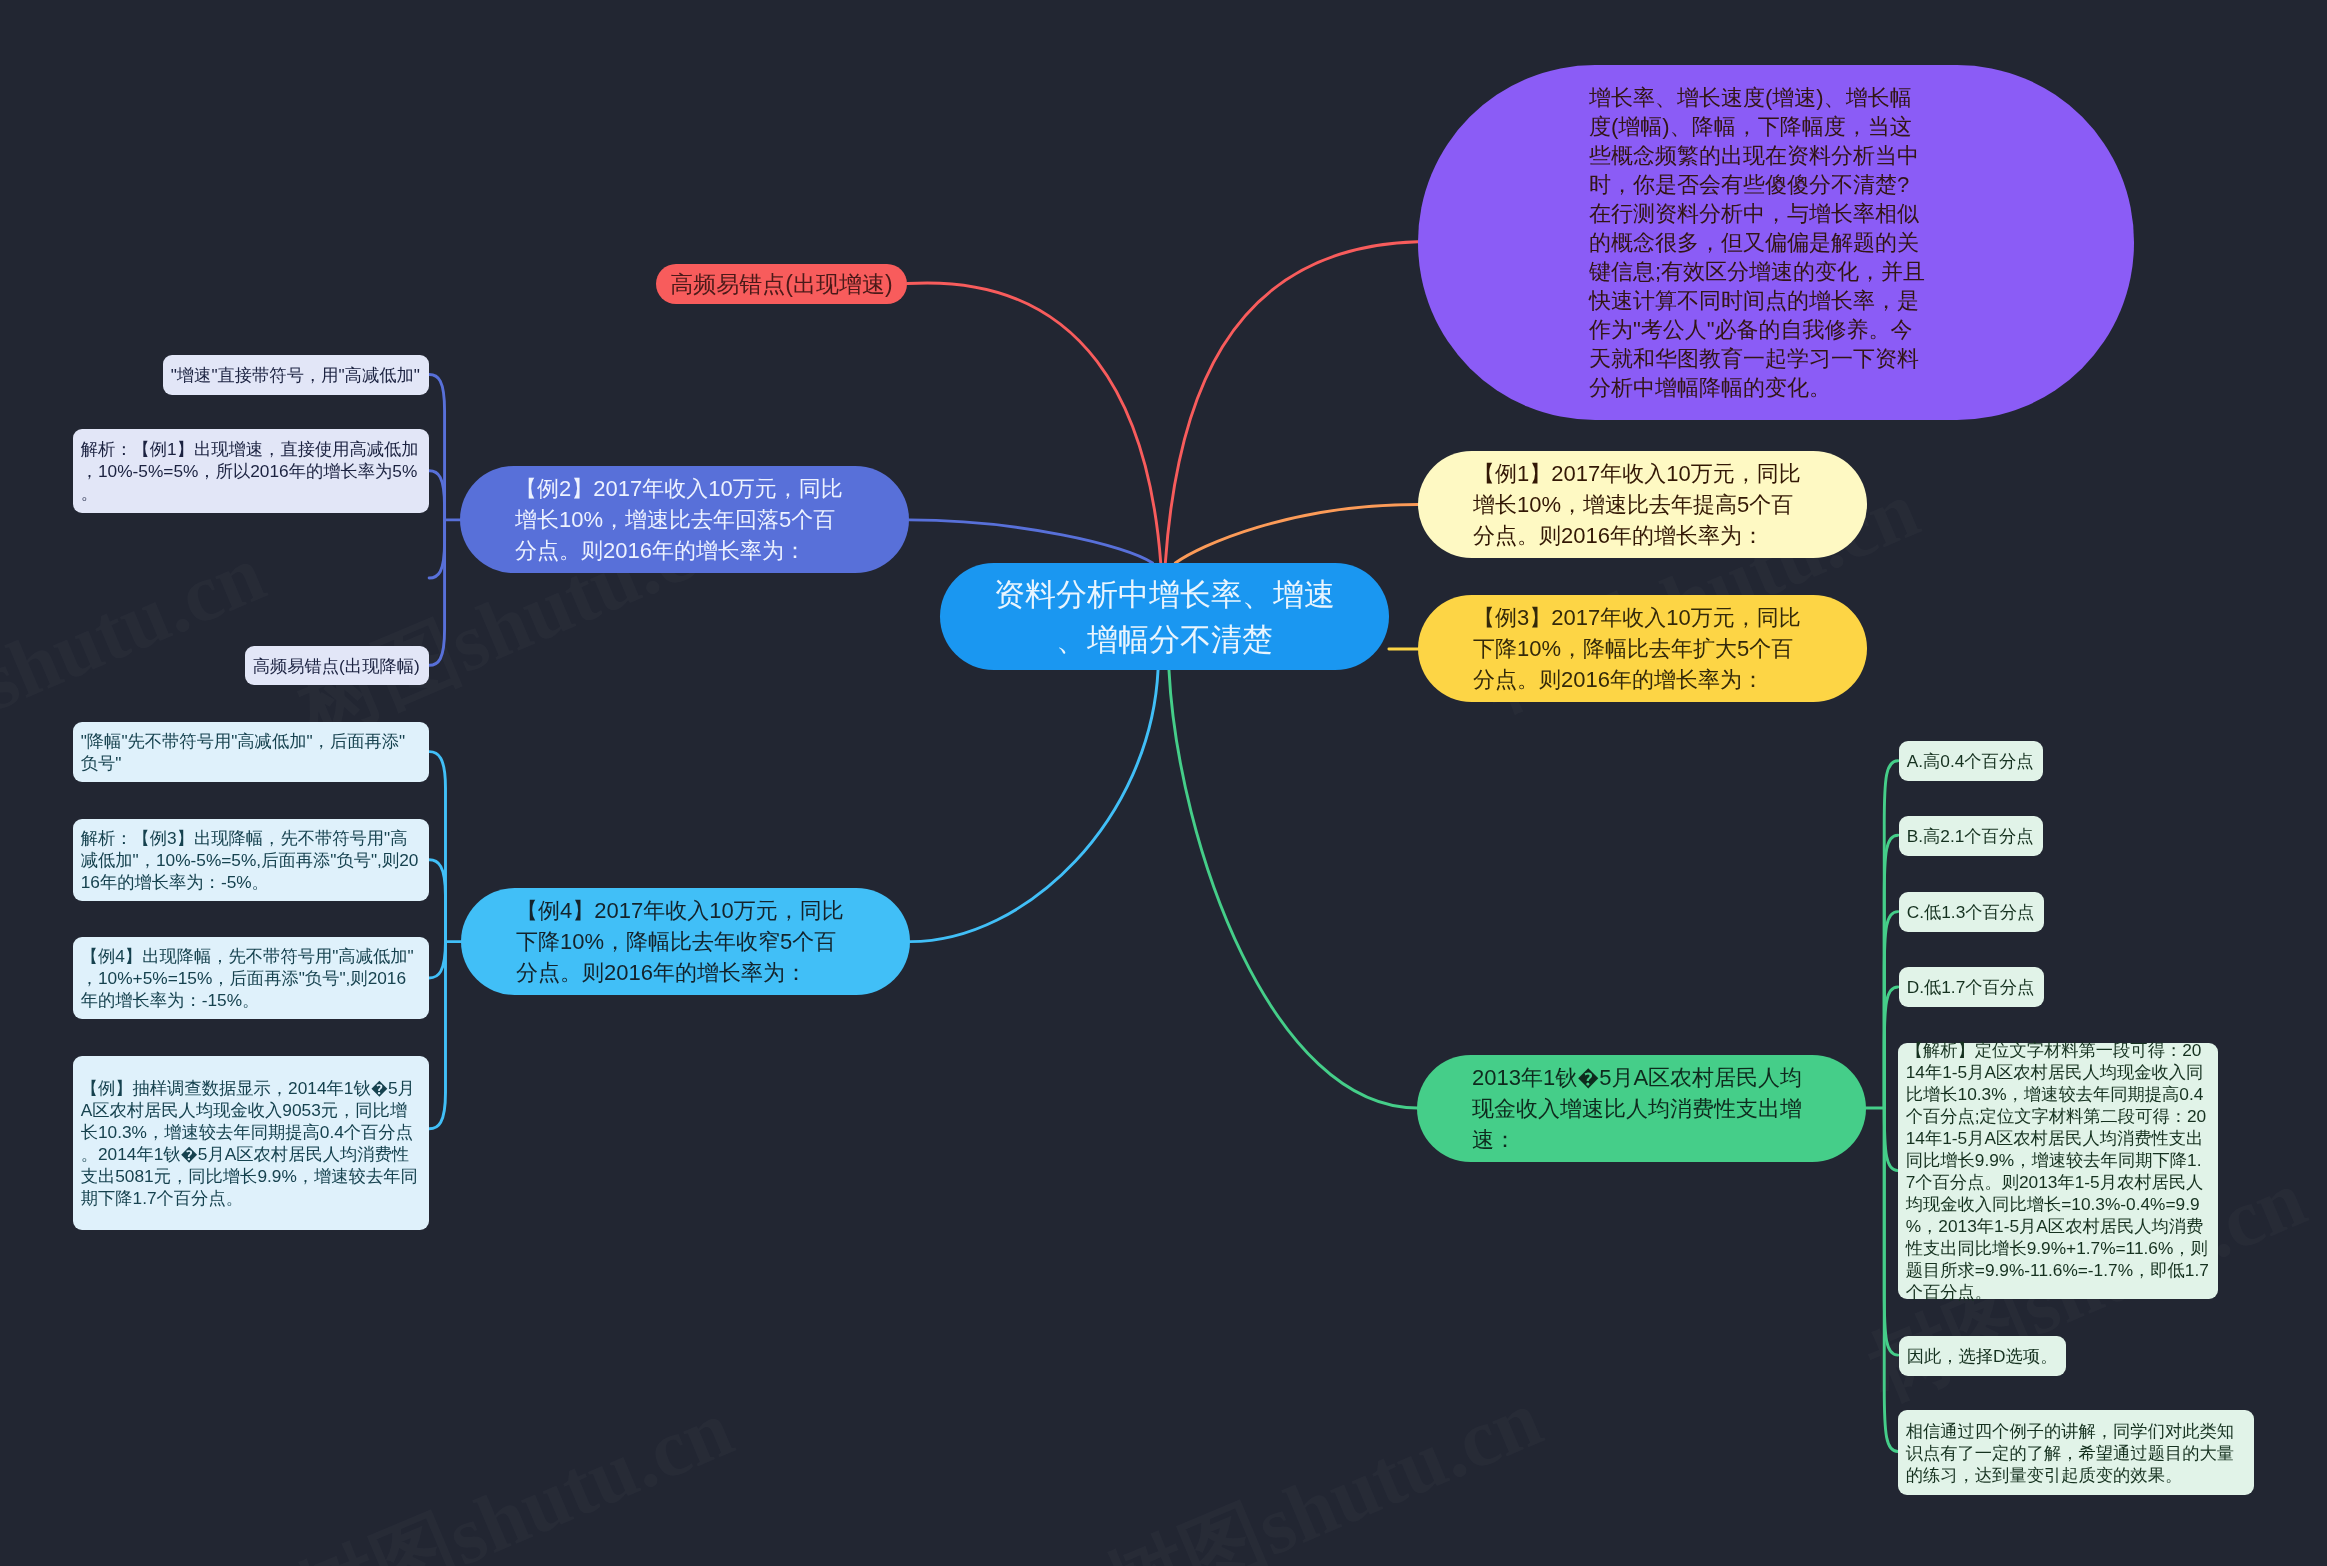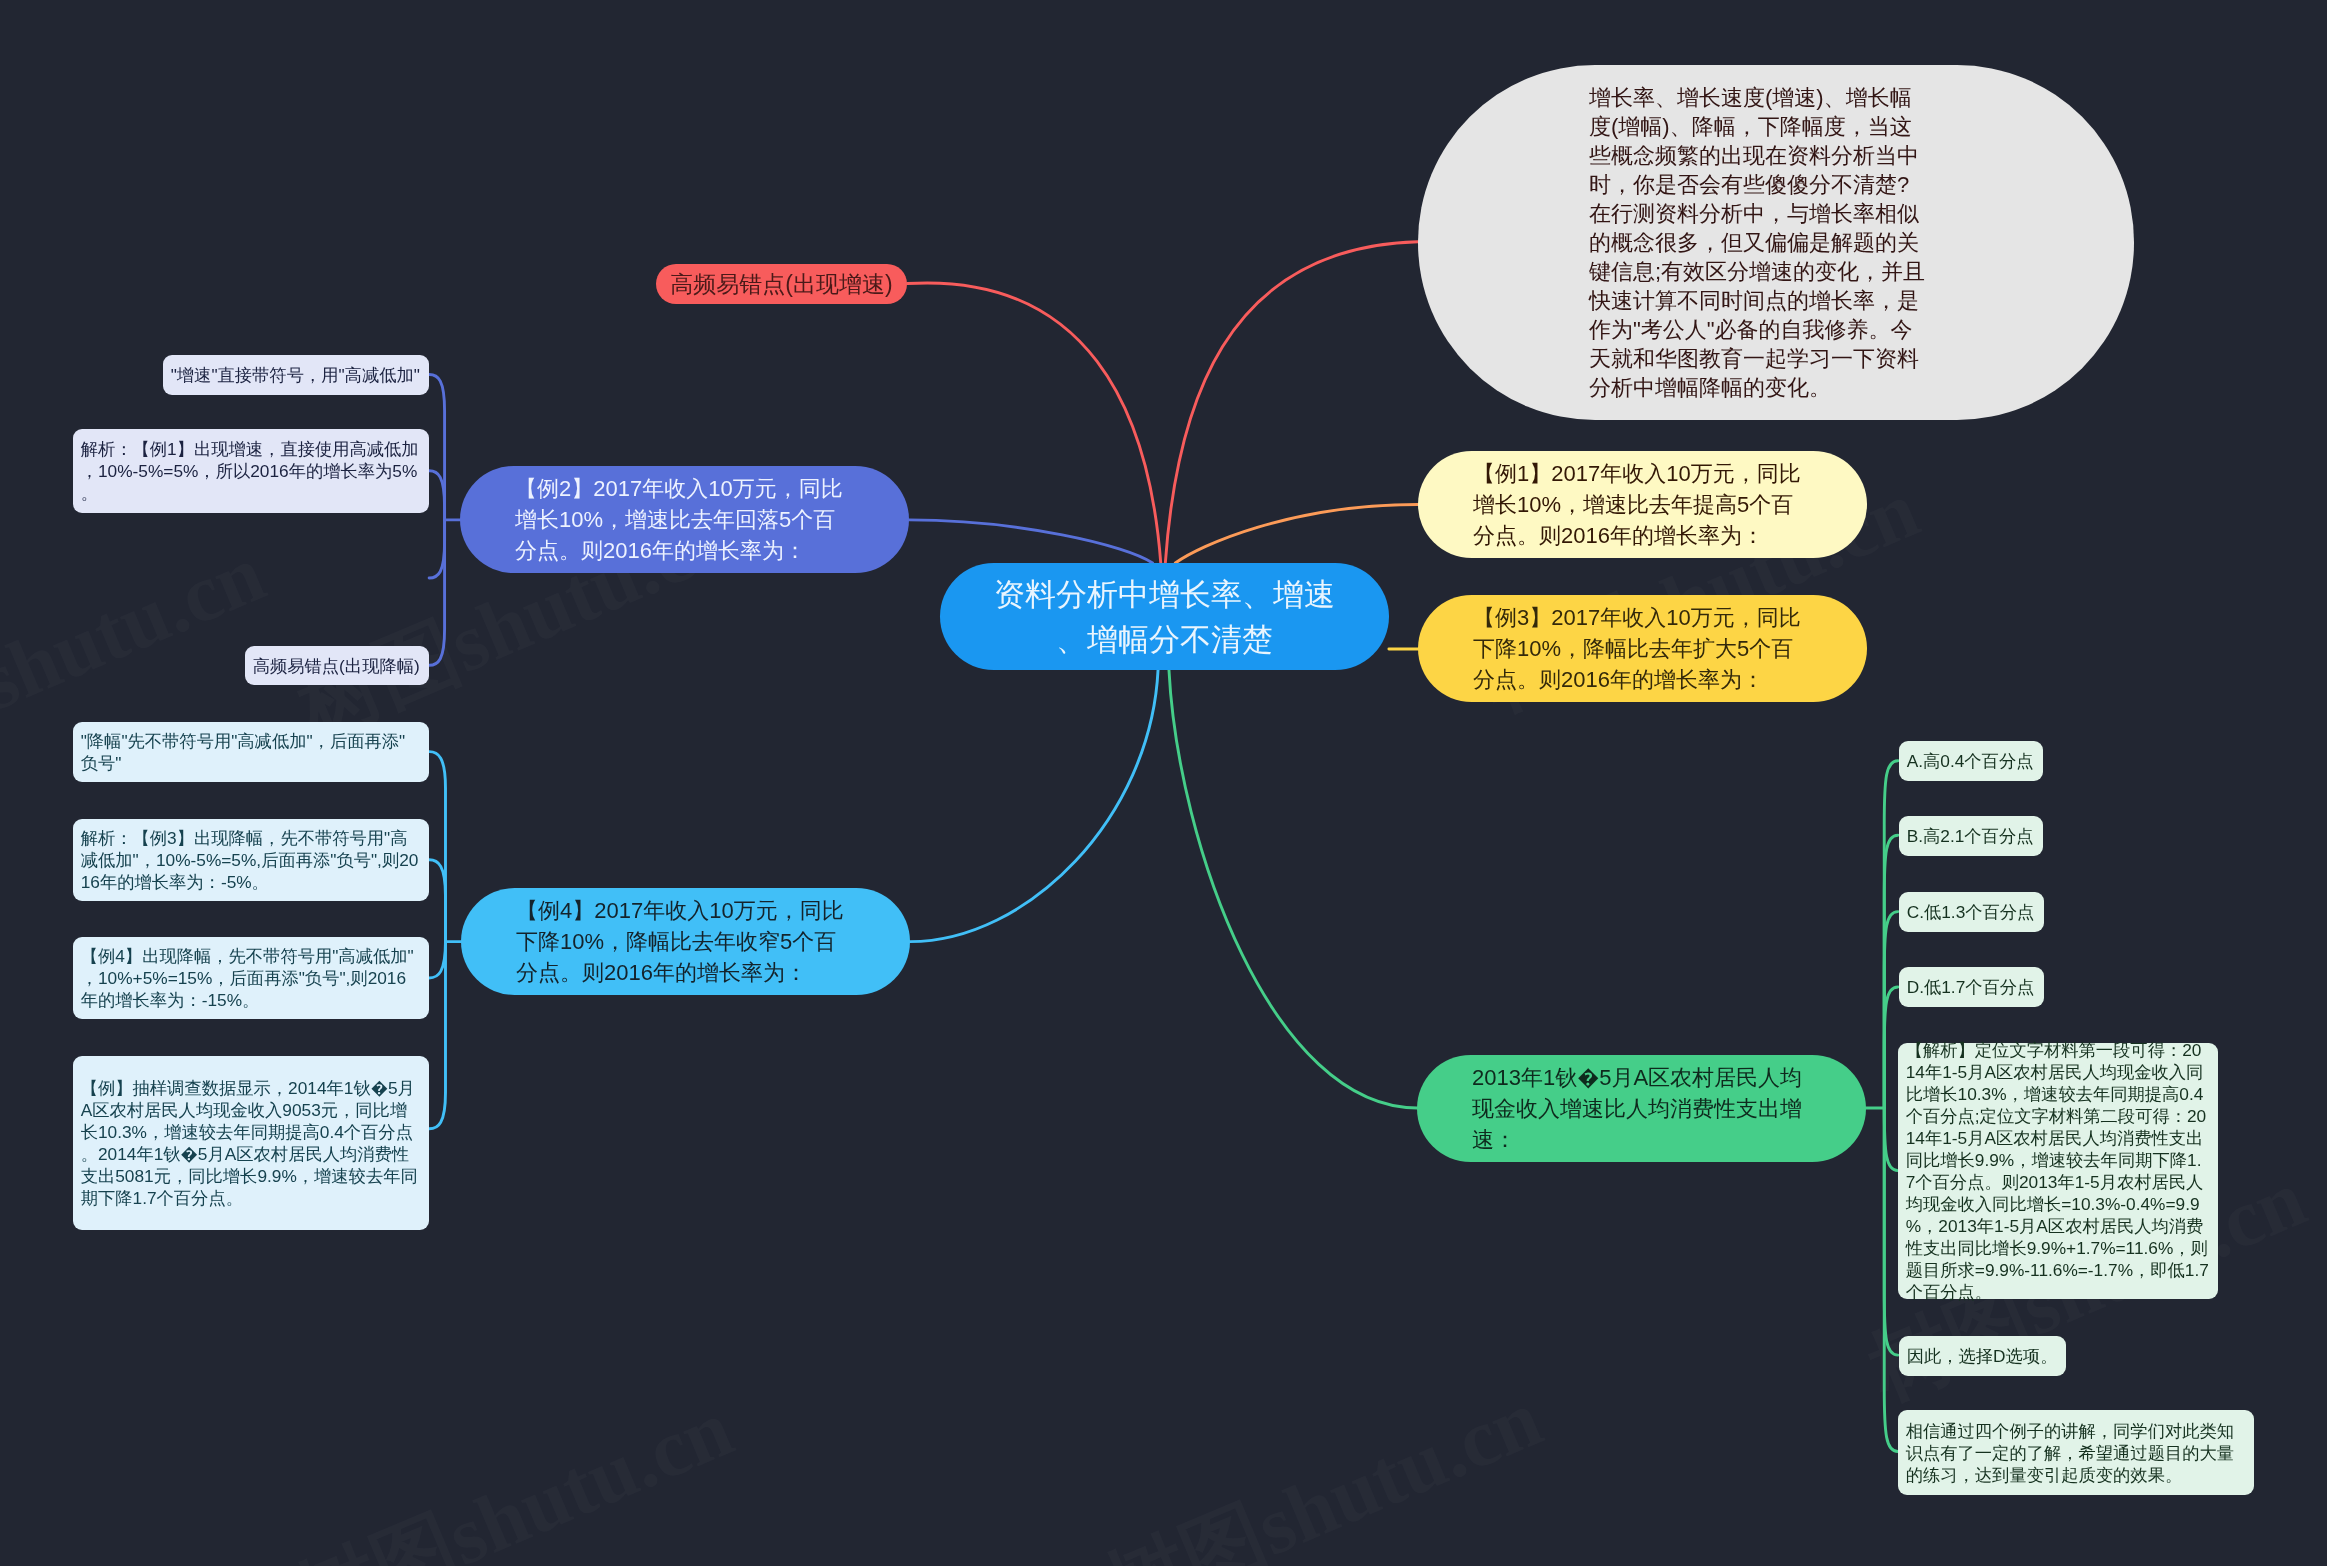--- a/index.html
+++ b/index.html
@@ -15,21 +15,21 @@
   .node .t{width:100%;}
 
   .root{
     left:940px;top:563px;width:449px;height:107px;
     background:#1A97F1;border-radius:54px;
     color:#E9F5FE;font-size:31px;line-height:45px;
     text-align:center;justify-content:flex-start;
   }
   .redbig{
     left:1418px;top:65px;width:716px;height:355px;
-    background:#e5e5e5;border-radius:177px;
+    background:#8b5cf6;border-radius:177px;
     color:#321514;font-size:22px;line-height:29px;
     padding-left:171px;padding-right:205px;
   }
   .pillred{
     left:656px;top:264px;width:251px;height:40px;
     background:#F85C5C;border-radius:20px;
     color:#4A1A19;font-size:23px;line-height:40px;text-align:center;justify-content:center;
   }
   .orange{
     left:1418px;top:451px;width:449px;height:107px;

